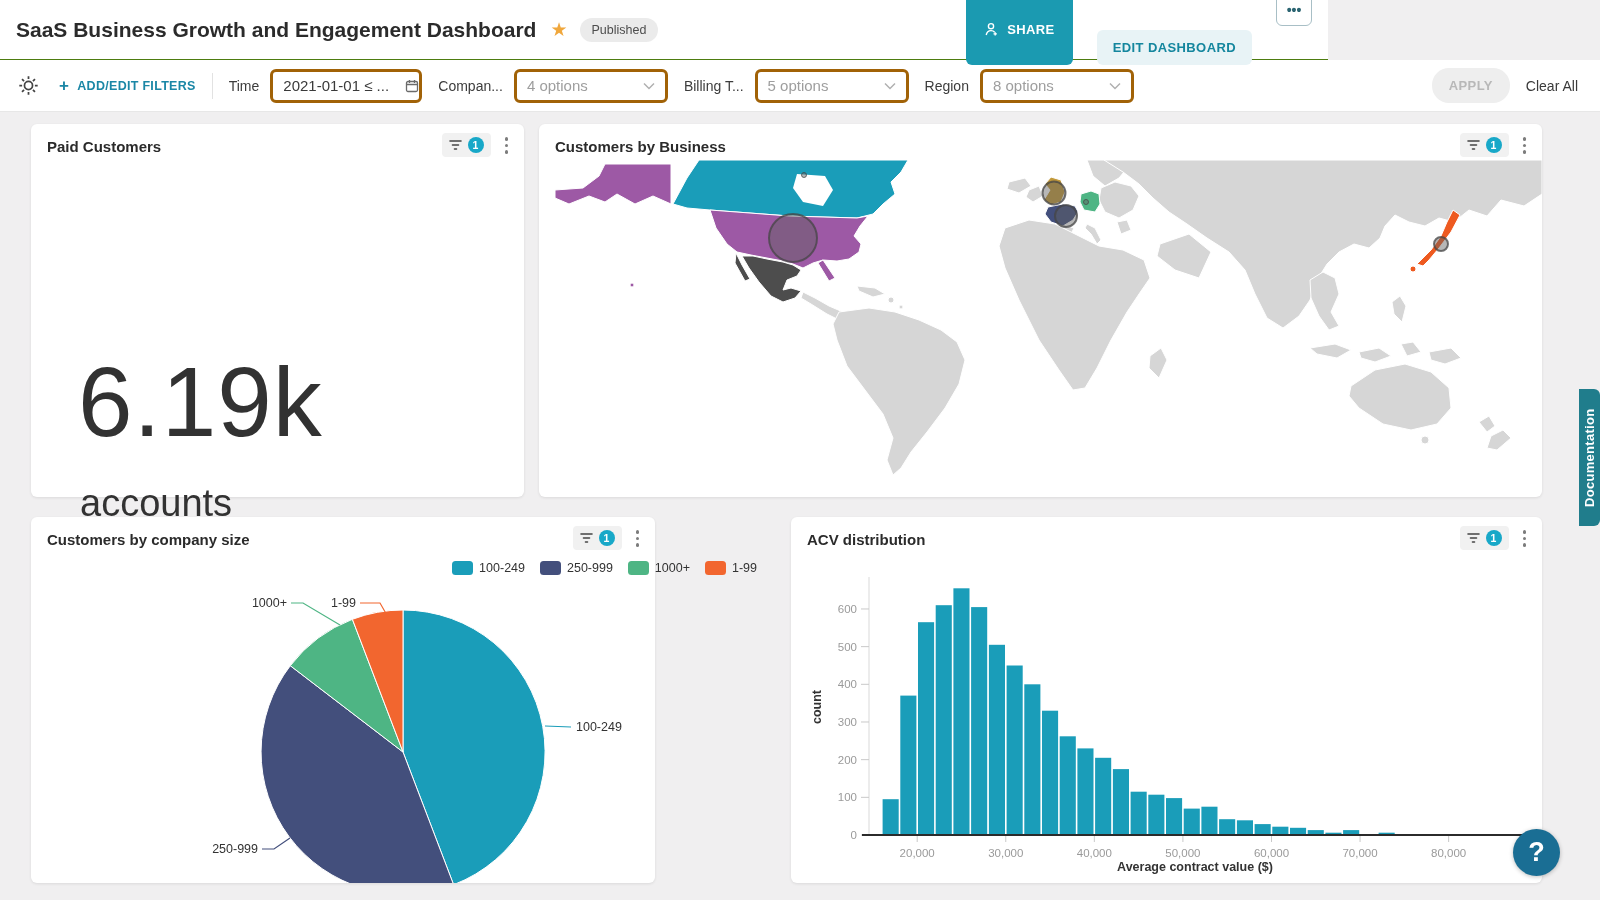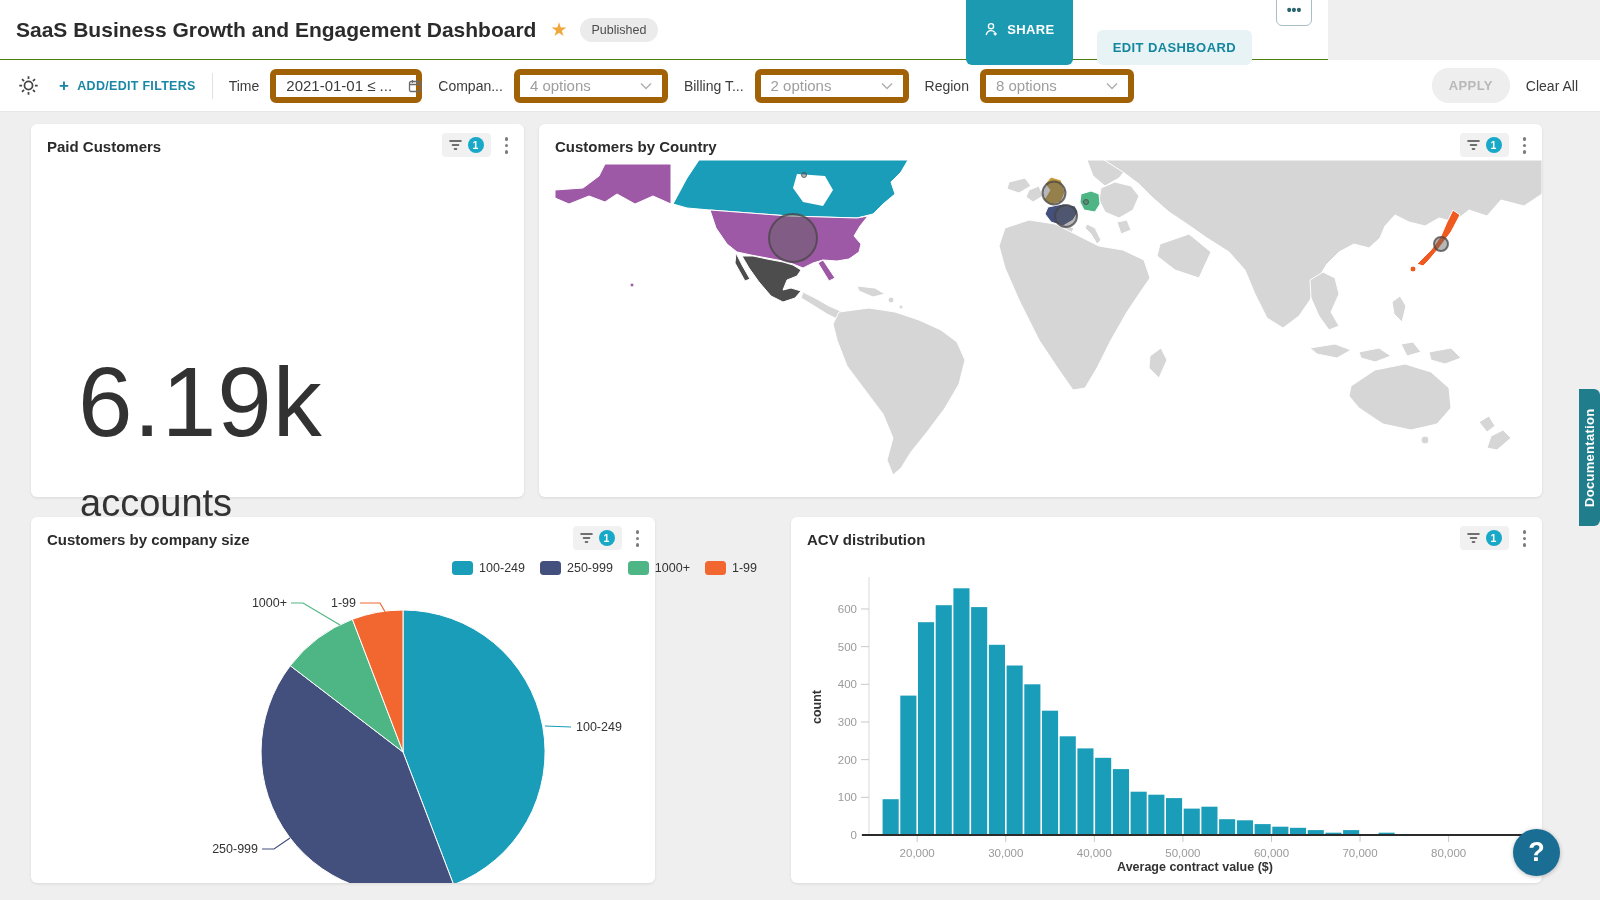--- a/index.html
+++ b/index.html
@@ -23,21 +23,21 @@
   
   .filterbar { position:absolute; left:0; top:60px; width:1600px; height:52px; background:#fff;
                border-bottom:1px solid #e7e7e7; display:flex; align-items:center; padding:0 18px; z-index:4; }
   .gear { margin-right:20px; display:flex; }
   .addedit { color:#1b87a6; font-size:12.5px; font-weight:bold; letter-spacing:.3px; display:flex;
              align-items:center; gap:8px; cursor:pointer; }
   .addedit .plus { font-size:17px; font-weight:bold; }
   .vdiv { width:1px; height:26px; background:#e2e2e2; margin:0 16px; }
   .f-group { display:flex; align-items:center; margin-right:16px; }
   .f-label { font-size:14px; color:#3c3c3c; margin-right:11px; white-space:nowrap; }
-  .f-box { height:34px; border:6px solid #a16207; border-radius:6px; background:#fff; display:flex;
+  .f-box { height:34px; border:3px solid #a16207; border-radius:6px; background:#fff; display:flex;
            align-items:center; padding:0 10px; gap:8px; cursor:pointer; }
   .f-box .val { font-size:15px; color:#3a3a3a; white-space:nowrap; }
   .f-box .ph { font-size:15px; color:#9e9e9e; white-space:nowrap; }
   .f-box .grow { flex:1; }
   .btn-apply { margin-left:auto; background:#eee; color:#b8b8b8; font-size:13px; font-weight:bold;
                border:none; border-radius:17px; padding:10px 17px; letter-spacing:.4px; }
   .clear-all { font-size:14px; color:#3a3a3a; margin:0 4px 0 16px; cursor:pointer; }
 
   
   .card { position:absolute; background:#fff; border-radius:6px; box-shadow:0 1px 3px rgba(0,0,0,.09); }
@@ -143,21 +143,21 @@
           <span style="display: flex;">
             <svg width="12" height="8" viewBox="0 0 12 8">
               <path d="M1 1.5l5 5 5-5" stroke="#b0b0b0" stroke-width="1.5" fill="none"></path>
             </svg>
           </span>
         </div>
       </div>
       <div class="f-group">
         <span class="f-label">Billing T...</span>
         <div class="f-box" style="width: 154px;">
-          <span class="ph">2 options</span>
+          <span class="ph">5 options</span>
           <span class="grow"></span>
           <span style="display: flex;">
             <svg width="12" height="8" viewBox="0 0 12 8">
               <path d="M1 1.5l5 5 5-5" stroke="#b0b0b0" stroke-width="1.5" fill="none"></path>
             </svg>
           </span>
         </div>
       </div>
       <div class="f-group">
         <span class="f-label">Region</span>
@@ -194,21 +194,21 @@
     </div>
   </div>
   <div class="kpi-wrap">
     <div class="kpi-value">6.19k</div>
     <div class="kpi-unit">accounts</div>
   </div>
 </div>
 
 <div class="card" id="card-map">
   <div class="w-head">
-    <span class="w-title">Customers by Country</span>
+    <span class="w-title">Customers by Business</span>
     <div class="w-ctrl">
       <span class="chip">
         <svg width="13" height="12" viewBox="0 0 13 12">
             <path d="M1 2h11M3.5 6h6M5.5 10h2" stroke="#444" stroke-width="1.6" stroke-linecap="round"></path>
           </svg>
         <span class="badge">1</span>
       </span>
       <span class="kebab">
           <i></i>
           <i></i>

